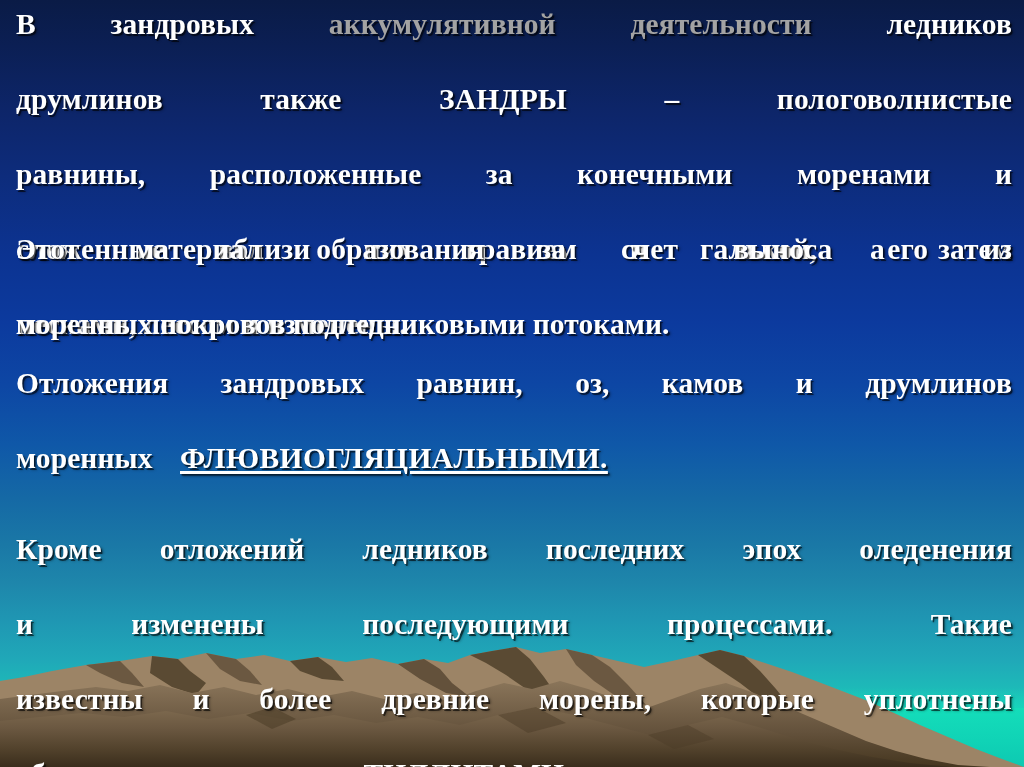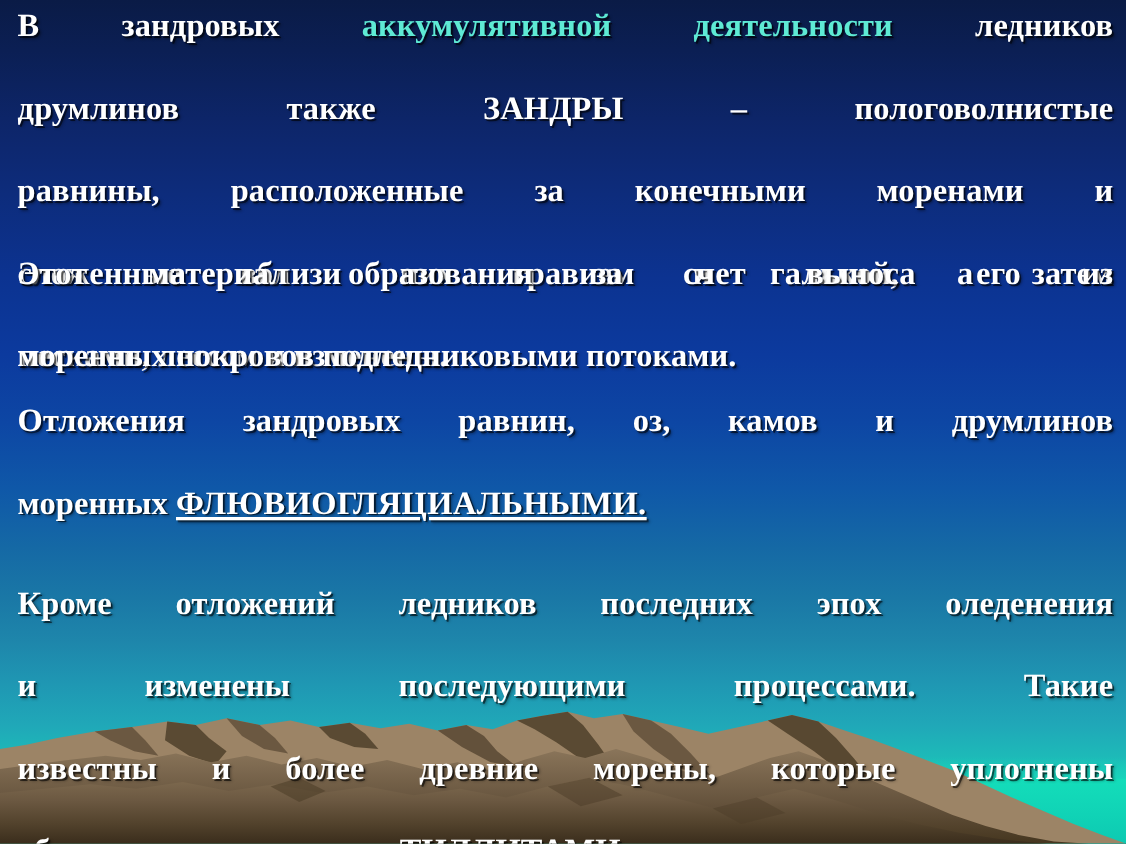--- a/index.html
+++ b/index.html
@@ -98,29 +98,29 @@
   .j-line::after {
     content:"";
     display:inline-block;
     width:100%;
   }
   .l-line {
     display:block;
     text-align:left;
   }
 
-  .accent { color:#5eead4; }
+  .accent { color:#a3a3a3; }
 
   .uline {
     text-decoration:underline;
     text-decoration-thickness:2.5px;
     text-underline-offset:3px;
   }
 
-  .caps { letter-spacing:0.4px; }
+  .caps { letter-spacing:0.4px;margin-left:20px; }
 </style>
 </head>
 <body>
 
 <div id="slide">
 
   <div class="bg-gradient"></div>
 
   <div class="water-haze"></div>
   <div class="water-band"></div>

